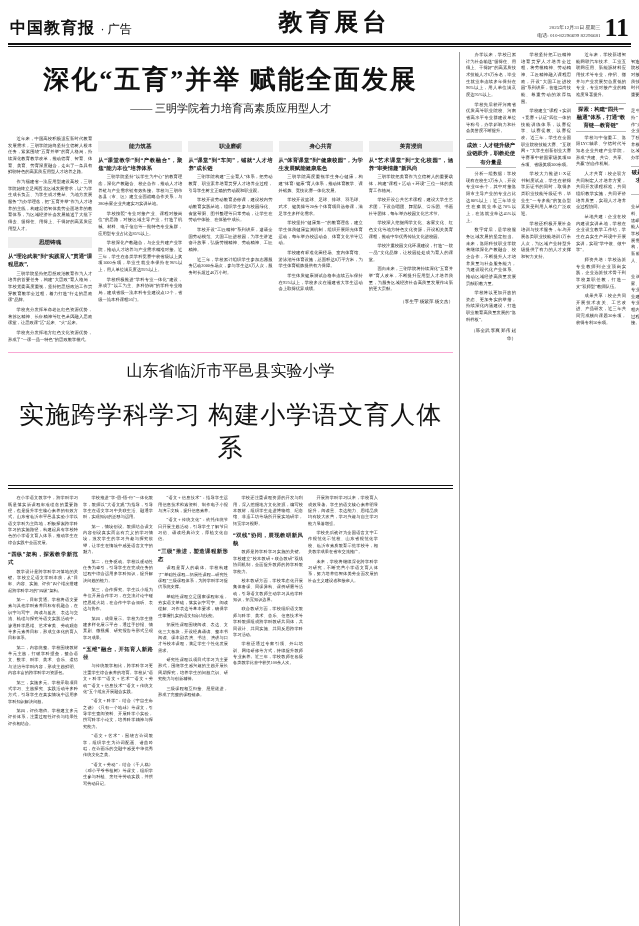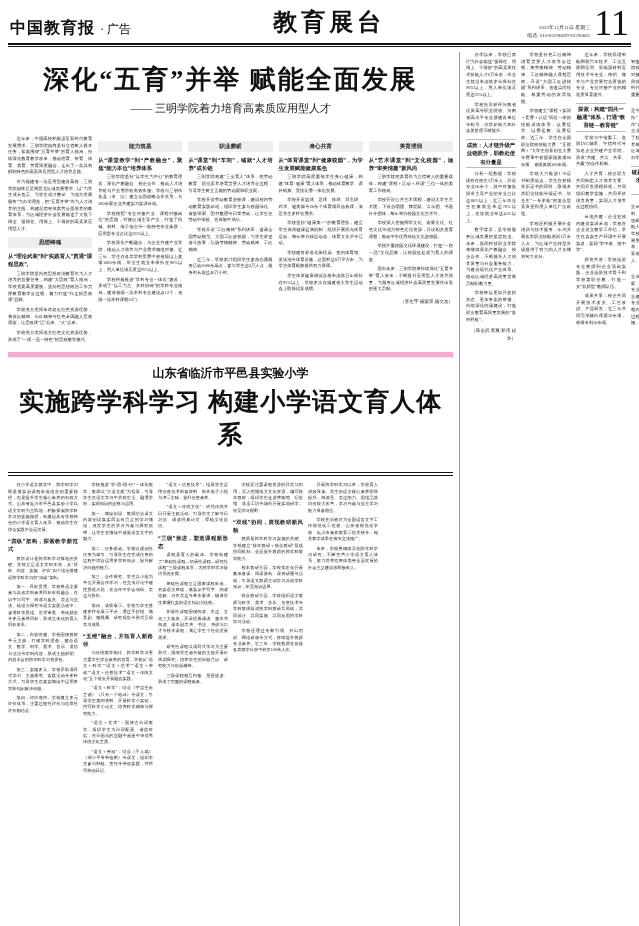--- a/index.html
+++ b/index.html
@@ -1,54 +1,54 @@
 <!DOCTYPE html>
 <html><head>
 <meta charset="utf-8">
 <style>
   html,body{margin:0;padding:0;background:#fff;}
   body{width:639px;height:926px;overflow:hidden;font-family:"Liberation Serif",serif;color:#111;}
   .page{position:relative;width:639px;height:926px;box-sizing:border-box;padding:0 8px;}
 
   
   .masthead{display:flex;align-items:flex-end;justify-content:space-between;padding:6px 2px 2px 2px;}
-  .mh-left{font-family:Liberation Serif, serif;font-weight:bold;font-size:16px;letter-spacing:1px;white-space:nowrap;}
+  .mh-left{font-family:Liberation Sans, sans-serif;font-weight:bold;font-size:16px;letter-spacing:1px;white-space:nowrap;}
   .mh-left .sub{font-size:12px;font-weight:normal;letter-spacing:0;}
   .mh-center{font-size:24px;font-weight:bold;letter-spacing:4px;padding-bottom:1px;}
   .mh-right{display:flex;align-items:flex-end;gap:4px;}
   .mh-meta{font-size:5px;line-height:1.5;text-align:right;color:#333;}
-  .mh-num{font-size:36px;font-weight:normal;line-height:0.85;}
+  .mh-num{font-size:26px;font-weight:bold;line-height:0.85;}
   .rule{border-top:2px solid #111;margin:2px 0 0 0;}
   .rule-thin{border-top:1px solid #111;margin-top:1px;}
 
   
   .body-wrap{display:flex;gap:6px;margin-top:5px;height:878px;}
   .left-zone{width:456px;display:flex;flex-direction:column;}
   .right-zone{width:165px;border-left:1px solid #999;padding-left:6px;display:flex;}
   .right-cols{flex:1;display:flex;flex-direction:row-reverse;gap:5px;}
   .rcol{width:50px;font-size:4.3px;line-height:1.55;text-align:justify;color:#222;}
   .rcol p{margin:0 0 3px 0;text-indent:2em;}
   .r-sec{font-size:5.4px;font-weight:bold;text-align:center;margin:4px 0 3px;border-top:1px solid #bbb;border-bottom:1px solid #bbb;padding:1px 0;}
   .r-sign{font-size:4.6px;text-align:right;margin-top:4px;}
 
   
-  .art{border-bottom:5px solid #f9a8d4;padding-bottom:6px;}
+  .art{border-bottom:1px solid #f9a8d4;padding-bottom:6px;}
   .art-title{text-align:center;font-size:26px;font-weight:bold;letter-spacing:2px;margin:10px 0 4px;}
   .art-sub{text-align:center;font-size:11px;margin-bottom:20px;}
   .cols5{display:flex;gap:6px;}
   .c5{flex:1;font-size:4.3px;line-height:1.55;text-align:justify;color:#222;}
   .c5 p{margin:0 0 3px 0;text-indent:2em;}
   .sec-h{font-size:5.6px;font-weight:bold;text-align:center;margin:5px 0 3px;background:#eee;padding:1px 0;}
   .sec-h2{font-size:5.4px;font-weight:bold;margin:4px 0 2px;}
   .sign{font-size:4.6px;text-align:right;margin-top:5px;}
 
   
   .art2{margin-top:8px;}
-  .kicker{text-align:center;font-size:12px;font-weight:bold;margin-bottom:3px;}
-  .art2-title{text-align:center;font-size:25px;font-weight:bold;letter-spacing:1px;margin-bottom:21px;}
+  .kicker{text-align:center;font-size:16px;font-weight:normal;margin-bottom:16px;}
+  .art2-title{text-align:center;font-size:25px;font-weight:normal;letter-spacing:1px;margin-bottom:21px;}
   .a2rule{border-top:1px solid #111;border-bottom:1px solid #111;height:2px;margin:4px 0 6px;}
   .cols6{display:flex;gap:5px;}
   .c6{flex:1;font-size:4.2px;line-height:1.52;text-align:justify;color:#222;}
   .c6 p{margin:0 0 3px 0;text-indent:2em;}
   .c6 .sec-h2{text-indent:0;}
 </style>
 </head>
 <body>
 
 <div class="page">

